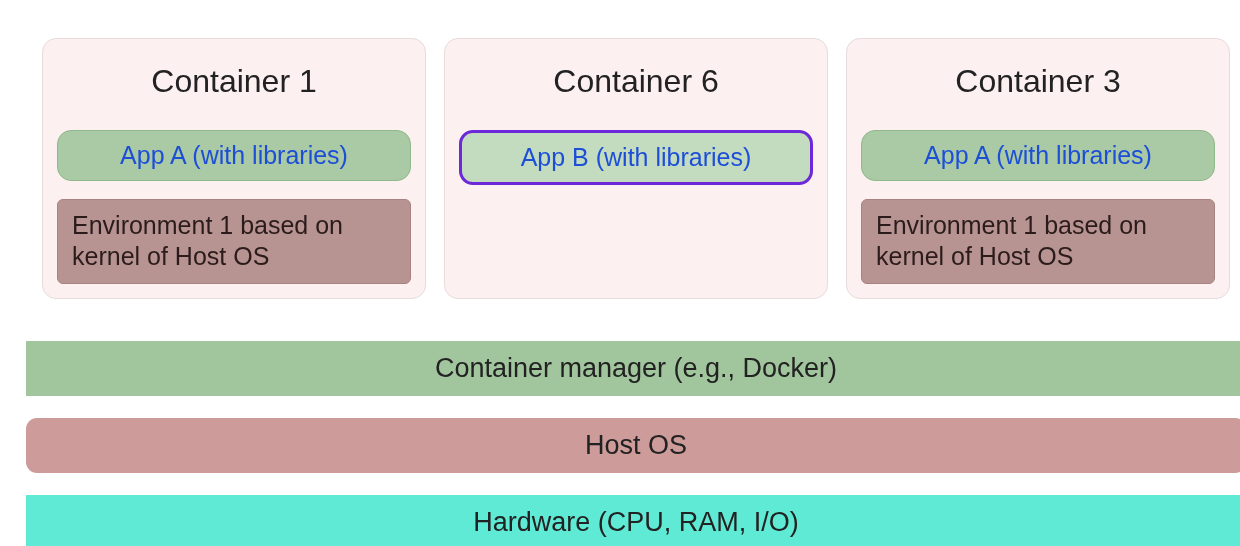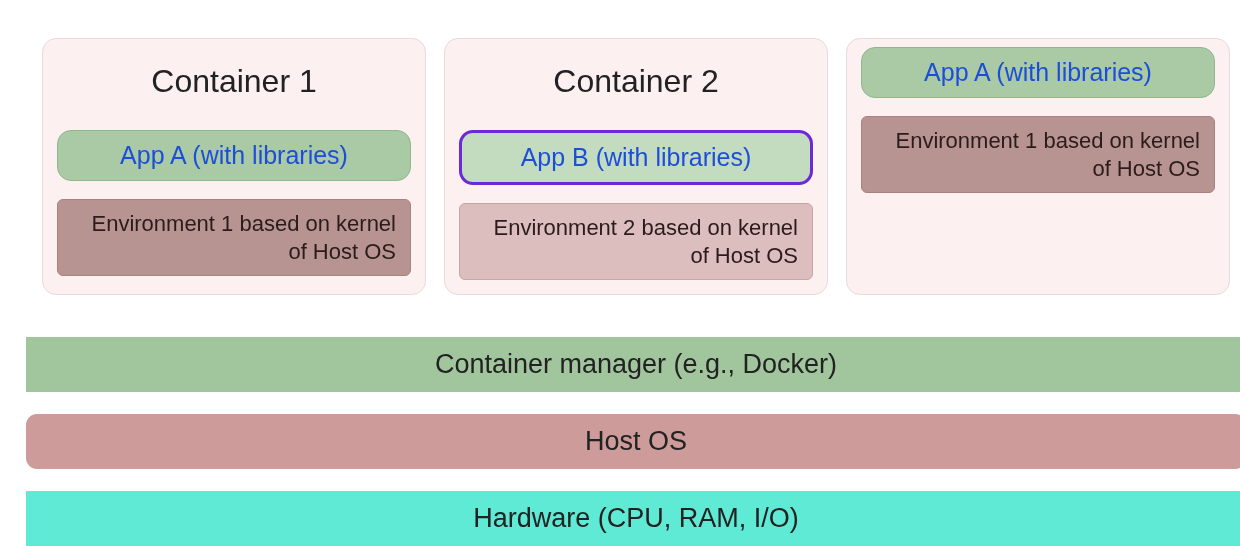--- a/index.html
+++ b/index.html
@@ -38,22 +38,22 @@
     font-size: 25px;
     text-align: center;
     color: #1d4ed8;
     margin-bottom: 18px;
   }
   .app-a { background: #a9caa4; border: 1px solid #8fb98a; }
   .app-b { background: #c3dcbf; border: 3px solid #6d28d9; }
   .env-box {
     border-radius: 6px;
     padding: 10px 14px;
-    font-size: 22px;
-    text-align: right;
+    font-size: 25px;
+    text-align: left;
     line-height: 1.25;
     color: #222;
   }
   .env-1 { background: #b79492; border: 1px solid #a88280; color: #2b1c1b; }
   .env-2 { background: #dbbebd; border: 1px solid #c9a6a4; color: #2b1c1b; }
   .layer {
     width: 100%;
     text-align: center;
     font-size: 27px;
     padding: 12px 0;
@@ -67,25 +67,25 @@
 </head>
 <body>
 
 <div class="containers-row">
   <div class="container-box">
     <div class="container-title">Container 1</div>
     <div class="app-pill app-a">App A (with libraries)</div>
     <div class="env-box env-1">Environment 1 based on kernel of Host OS</div>
   </div>
   <div class="container-box">
-    <div class="container-title">Container 2</div>
+    <div class="container-title">Container 6</div>
     <div class="app-pill app-b">App B (with libraries)</div>
-    <div class="env-box env-2">Environment 2 based on kernel of Host OS</div>
   </div>
   <div class="container-box">
+    <div class="container-title">Container 3</div>
     <div class="app-pill app-a">App A (with libraries)</div>
     <div class="env-box env-1">Environment 1 based on kernel of Host OS</div>
   </div>
 </div>
 
 <div class="layer manager">Container manager (e.g., Docker)</div>
 <div class="layer host">Host OS</div>
 <div class="layer hardware">Hardware (CPU, RAM, I/O)</div>
 
 </body></html>

